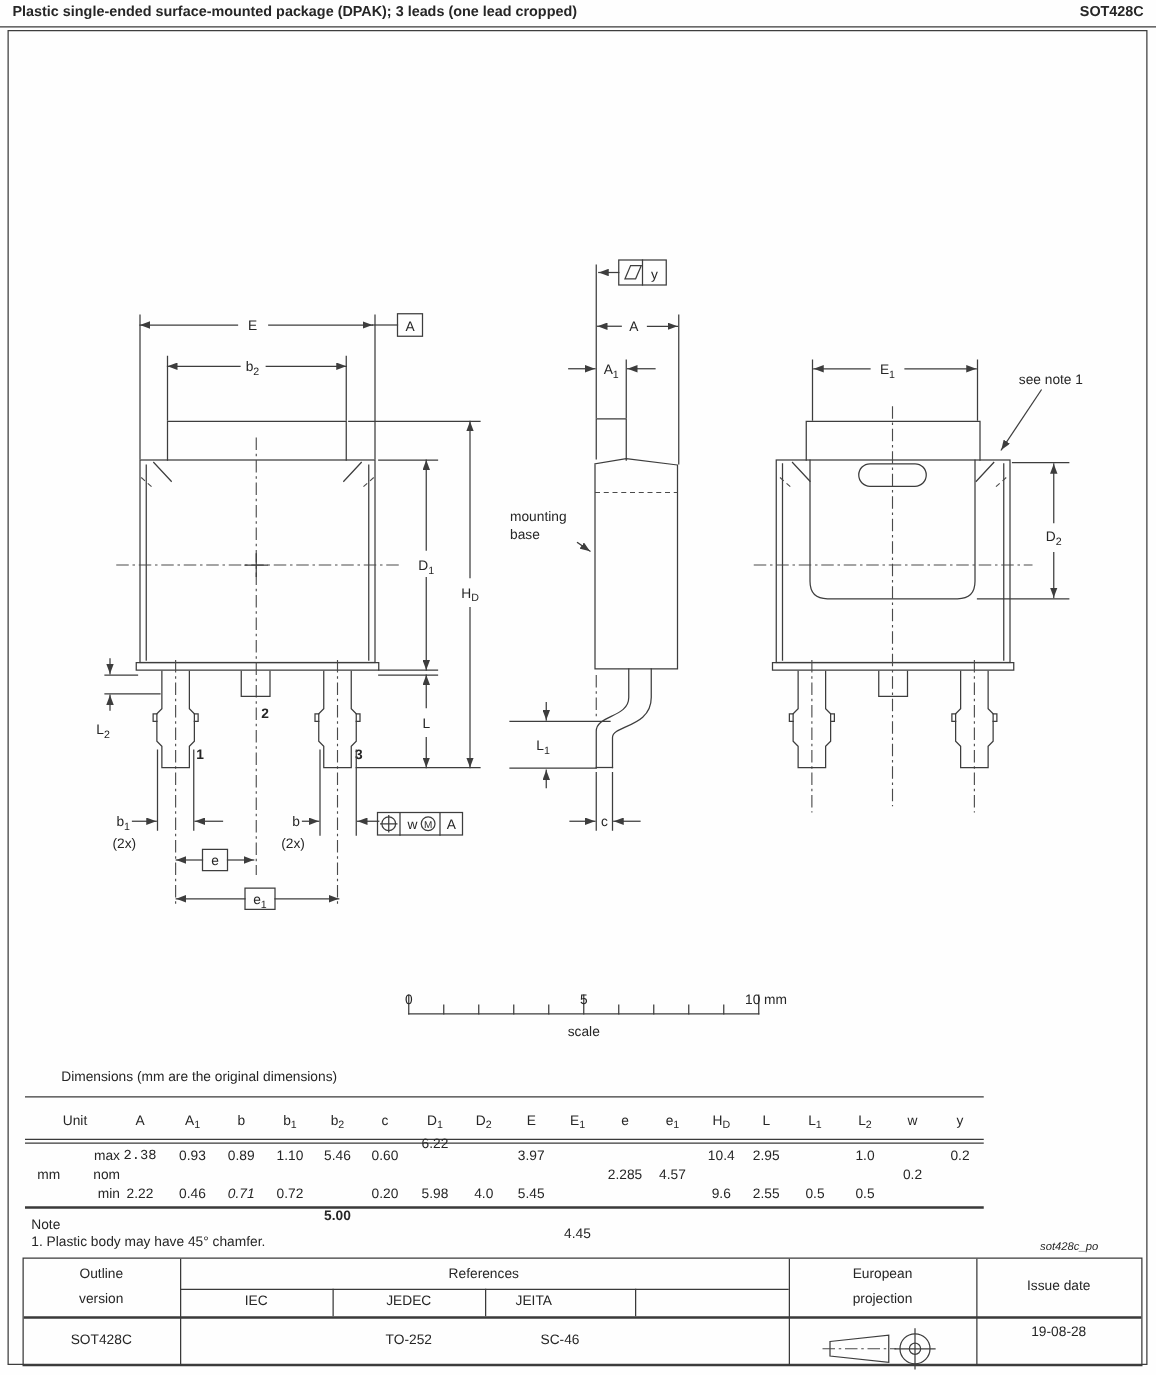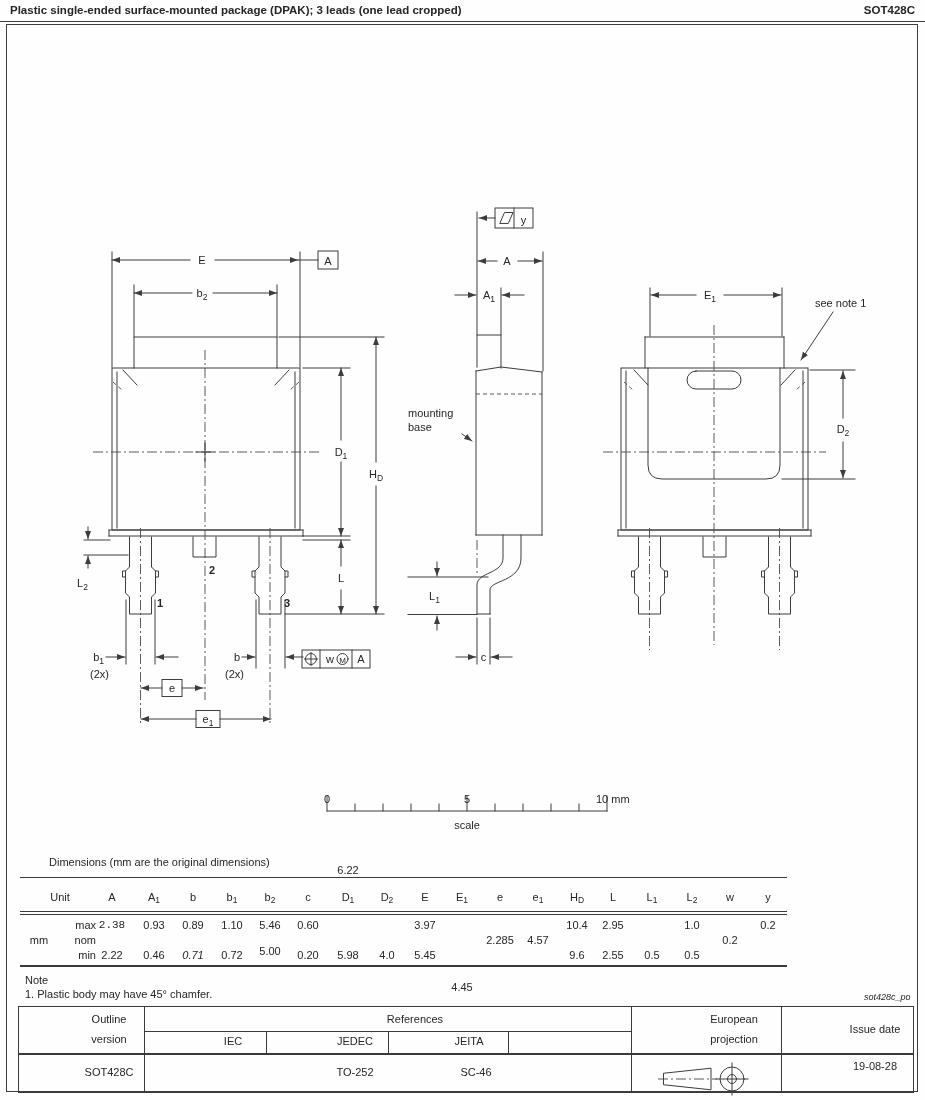--- a/index.html
+++ b/index.html
@@ -18,26 +18,26 @@
   .sub{font-size:8.5px;}
   .mid{text-anchor:middle;}
   .enda{text-anchor:end;}
   
   #dims .cell{position:absolute;transform:translateX(-50%);font-size:11px;white-space:nowrap;color:#262626;}
   #dims .cell.right{transform:translateX(-100%);}
   #dims .cell.left{transform:none;}
   .tsub{font-size:8.5px;vertical-align:-2px;}
   .caption{font-size:11px;margin-left:24px;}
   .notetxt{font-size:11px;}
-  .tag{font-size:9px;font-style:italic;margin-left:32px;}
+  .tag{font-size:9px;font-style:italic;}
   
   .ftable{position:absolute;left:18px;top:1006px;width:894px;height:85px;border:1px solid #3a3a3a;font-size:11px;}
   .fv{position:absolute;width:1px;background:#3a3a3a;}
   .fh{position:absolute;height:1px;background:#3a3a3a;}
-  .fcell{position:absolute;transform:translateX(-50%);white-space:nowrap;margin-left:28px;}
+  .fcell{position:absolute;transform:translateX(-50%);white-space:nowrap;}
 </style>
 </head>
 <body>
 
 <div class="page">
 
   <div class="abs title" style="left:10px;top:4px;">Plastic single-ended surface-mounted package (DPAK); 3 leads (one lead cropped)</div>
   <div class="abs title" style="right:10px;top:4px;">SOT428C</div>
   <div class="rule" style="left:0;top:21px;width:925px;height:1px;"></div>
   <div class="border-box"></div>
@@ -252,36 +252,36 @@
       <span class="cell" style="left: 692px; top: 891px;"><span>L</span><span class="tsub">2</span></span>
       <span class="cell" style="left: 730px; top: 891px;"><span>w</span></span>
       <span class="cell" style="left: 768px; top: 891px;"><span>y</span></span>
       <span class="cell right" style="left: 96px; top: 919px;">max</span>
       <span class="cell" style="left: 112px; top: 919px; font-family: Liberation Mono, monospace;">2.38</span>
       <span class="cell" style="left: 154px; top: 919px;">0.93</span>
       <span class="cell" style="left: 193px; top: 919px;">0.89</span>
       <span class="cell" style="left: 232px; top: 919px;">1.10</span>
       <span class="cell" style="left: 270px; top: 919px;">5.46</span>
       <span class="cell" style="left: 308px; top: 919px;">0.60</span>
-      <span class="cell" style="left: 348px; top: 864px;">6.22</span>
+      <span class="cell" style="left: 348px; top: 909px;">6.22</span>
       <span class="cell" style="left: 425px; top: 919px;">3.97</span>
       <span class="cell" style="left: 577px; top: 919px;">10.4</span>
       <span class="cell" style="left: 613px; top: 919px;">2.95</span>
       <span class="cell" style="left: 692px; top: 919px;">1.0</span>
       <span class="cell" style="left: 768px; top: 919px;">0.2</span>
       <span class="cell right" style="left: 96px; top: 934px;">nom</span>
       <span class="cell" style="left: 500px; top: 934px;">2.285</span>
       <span class="cell" style="left: 538px; top: 934px;">4.57</span>
       <span class="cell" style="left: 730px; top: 934px;">0.2</span>
       <span class="cell right" style="left: 96px; top: 949px;">min</span>
       <span class="cell" style="left: 112px; top: 949px;">2.22</span>
       <span class="cell" style="left: 154px; top: 949px;">0.46</span>
       <span class="cell" style="left: 193px; top: 949px; font-style: italic;">0.71</span>
       <span class="cell" style="left: 232px; top: 949px;">0.72</span>
-      <span class="cell" style="left: 270px; top: 945px;">5.00</span>
+      <span class="cell" style="left: 270px; top: 967px; font-weight: bold;">5.00</span>
       <span class="cell" style="left: 308px; top: 949px;">0.20</span>
       <span class="cell" style="left: 348px; top: 949px;">5.98</span>
       <span class="cell" style="left: 387px; top: 949px;">4.0</span>
       <span class="cell" style="left: 425px; top: 949px;">5.45</span>
       <span class="cell" style="left: 462px; top: 949px; margin-top: 32px;">4.45</span>
       <span class="cell" style="left: 577px; top: 949px;">9.6</span>
       <span class="cell" style="left: 613px; top: 949px;">2.55</span>
       <span class="cell" style="left: 652px; top: 949px;">0.5</span>
       <span class="cell" style="left: 692px; top: 949px;">0.5</span>
       <span class="cell" style="left: 39px; top: 934px;">mm</span>
@@ -299,21 +299,21 @@
     <div class="fv" style="left:369px;top:24px;height:22px;"></div>
     <div class="fv" style="left:489px;top:24px;height:22px;"></div>
     <div class="fh" style="left:125px;top:24px;width:487px;"></div>
     <div class="fh" style="left:0;top:46px;width:894px;height:2px;"></div>
 
     <div class="fcell" style="left:62px;top:6px;">Outline</div>
     <div class="fcell" style="left:62px;top:26px;">version</div>
     <div class="fcell" style="left:368px;top:6px;">References</div>
     <div class="fcell" style="left:186px;top:28px;">IEC</div>
     <div class="fcell" style="left:308px;top:28px;">JEDEC</div>
-    <div class="fcell" style="left:422px;top:28px;">JEITA</div>
+    <div class="fcell" style="left:408px;top:28px;">JEITA</div>
     <div class="fcell" style="left:687px;top:6px;">European</div>
     <div class="fcell" style="left:687px;top:26px;">projection</div>
     <div class="fcell" style="left:828px;top:16px;">Issue date</div>
 
     <div class="fcell" style="left:62px;top:59px;">SOT428C</div>
     <div class="fcell" style="left:308px;top:59px;">TO-252</div>
     <div class="fcell" style="left:429px;top:59px;">SC-46</div>
     <div class="fcell" style="left:828px;top:53px;">19-08-28</div>
 
     <svg style="left:638px;top:54px;" width="100" height="36" viewBox="0 0 100 36">

